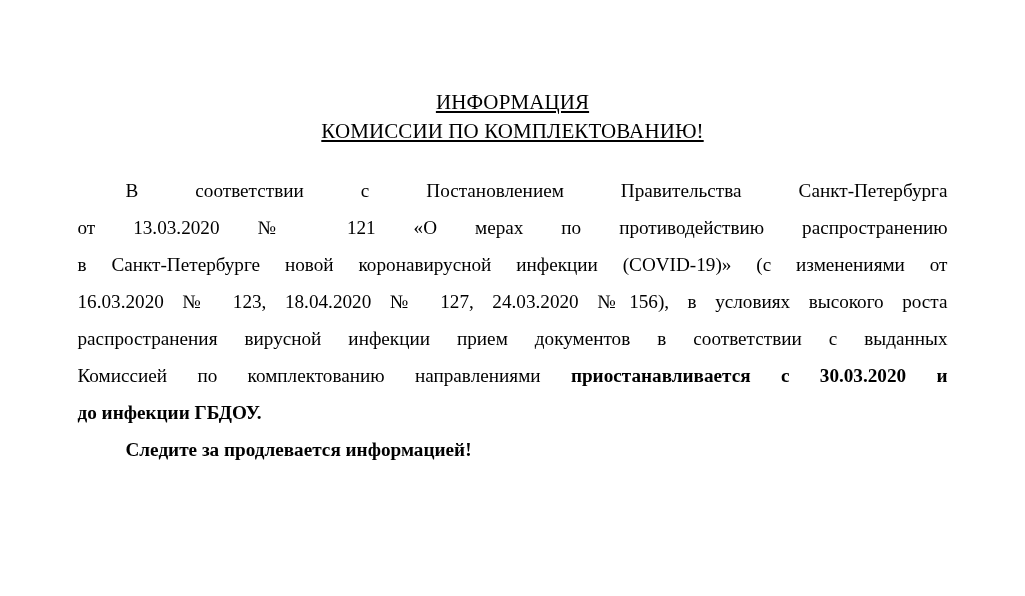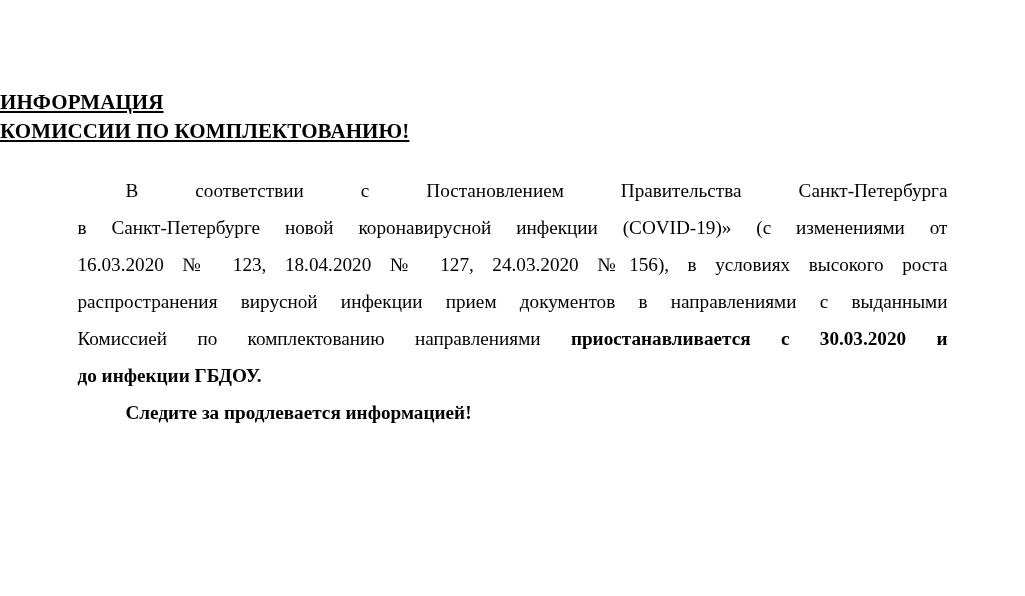--- a/index.html
+++ b/index.html
@@ -19,22 +19,22 @@
 
   .page {
     position: relative;
     width: 1025px;
     height: 596px;
     box-sizing: border-box;
   }
 
   
   .doc-title {
-    text-align: left;
-    font-weight: bold;
+    text-align: center;
+    font-weight: normal;
     font-size: 21px;
     line-height: 29px;
     letter-spacing: 0.1px;
     padding-top: 88px;
   }
   .doc-title .title-line {
     display: block;
   }
   .doc-title .title-line > span {
     display: inline-block;
@@ -87,23 +87,24 @@
 
   <div class="doc-title">
     <span class="title-line"><span>ИНФОРМАЦИЯ</span></span>
     <span class="title-line"><span>КОМИССИИ ПО КОМПЛЕКТОВАНИЮ!</span></span>
   </div>
 
   <div class="body-block">
 
     <p class="para manual-wrap">
       <span class="tline first">В соответствии с Постановлением Правительства Санкт-Петербурга</span>
+      <span class="tline">от 13.03.2020 № 121 «О мерах по противодействию распространению</span>
       <span class="tline">в Санкт-Петербурге новой коронавирусной инфекции (COVID-19)» (с изменениями от</span>
       <span class="tline">16.03.2020 № 123, 18.04.2020 № 127, 24.03.2020 №156), в условиях высокого роста</span>
-      <span class="tline">распространения вирусной инфекции прием документов в направлениями с выданными</span>
+      <span class="tline">распространения вирусной инфекции прием документов в соответствии с выданных</span>
       <span class="tline"><span>Комиссией по комплектованию направлениями </span><b>приостанавливается с 30.03.2020 и</b></span>
       <span class="tline last"><b>до инфекции ГБДОУ.</b></span>
     </p>
 
 
     <p class="para"><b>Следите за продлевается информацией!</b></p>
 
   </div>
 
 </div>

